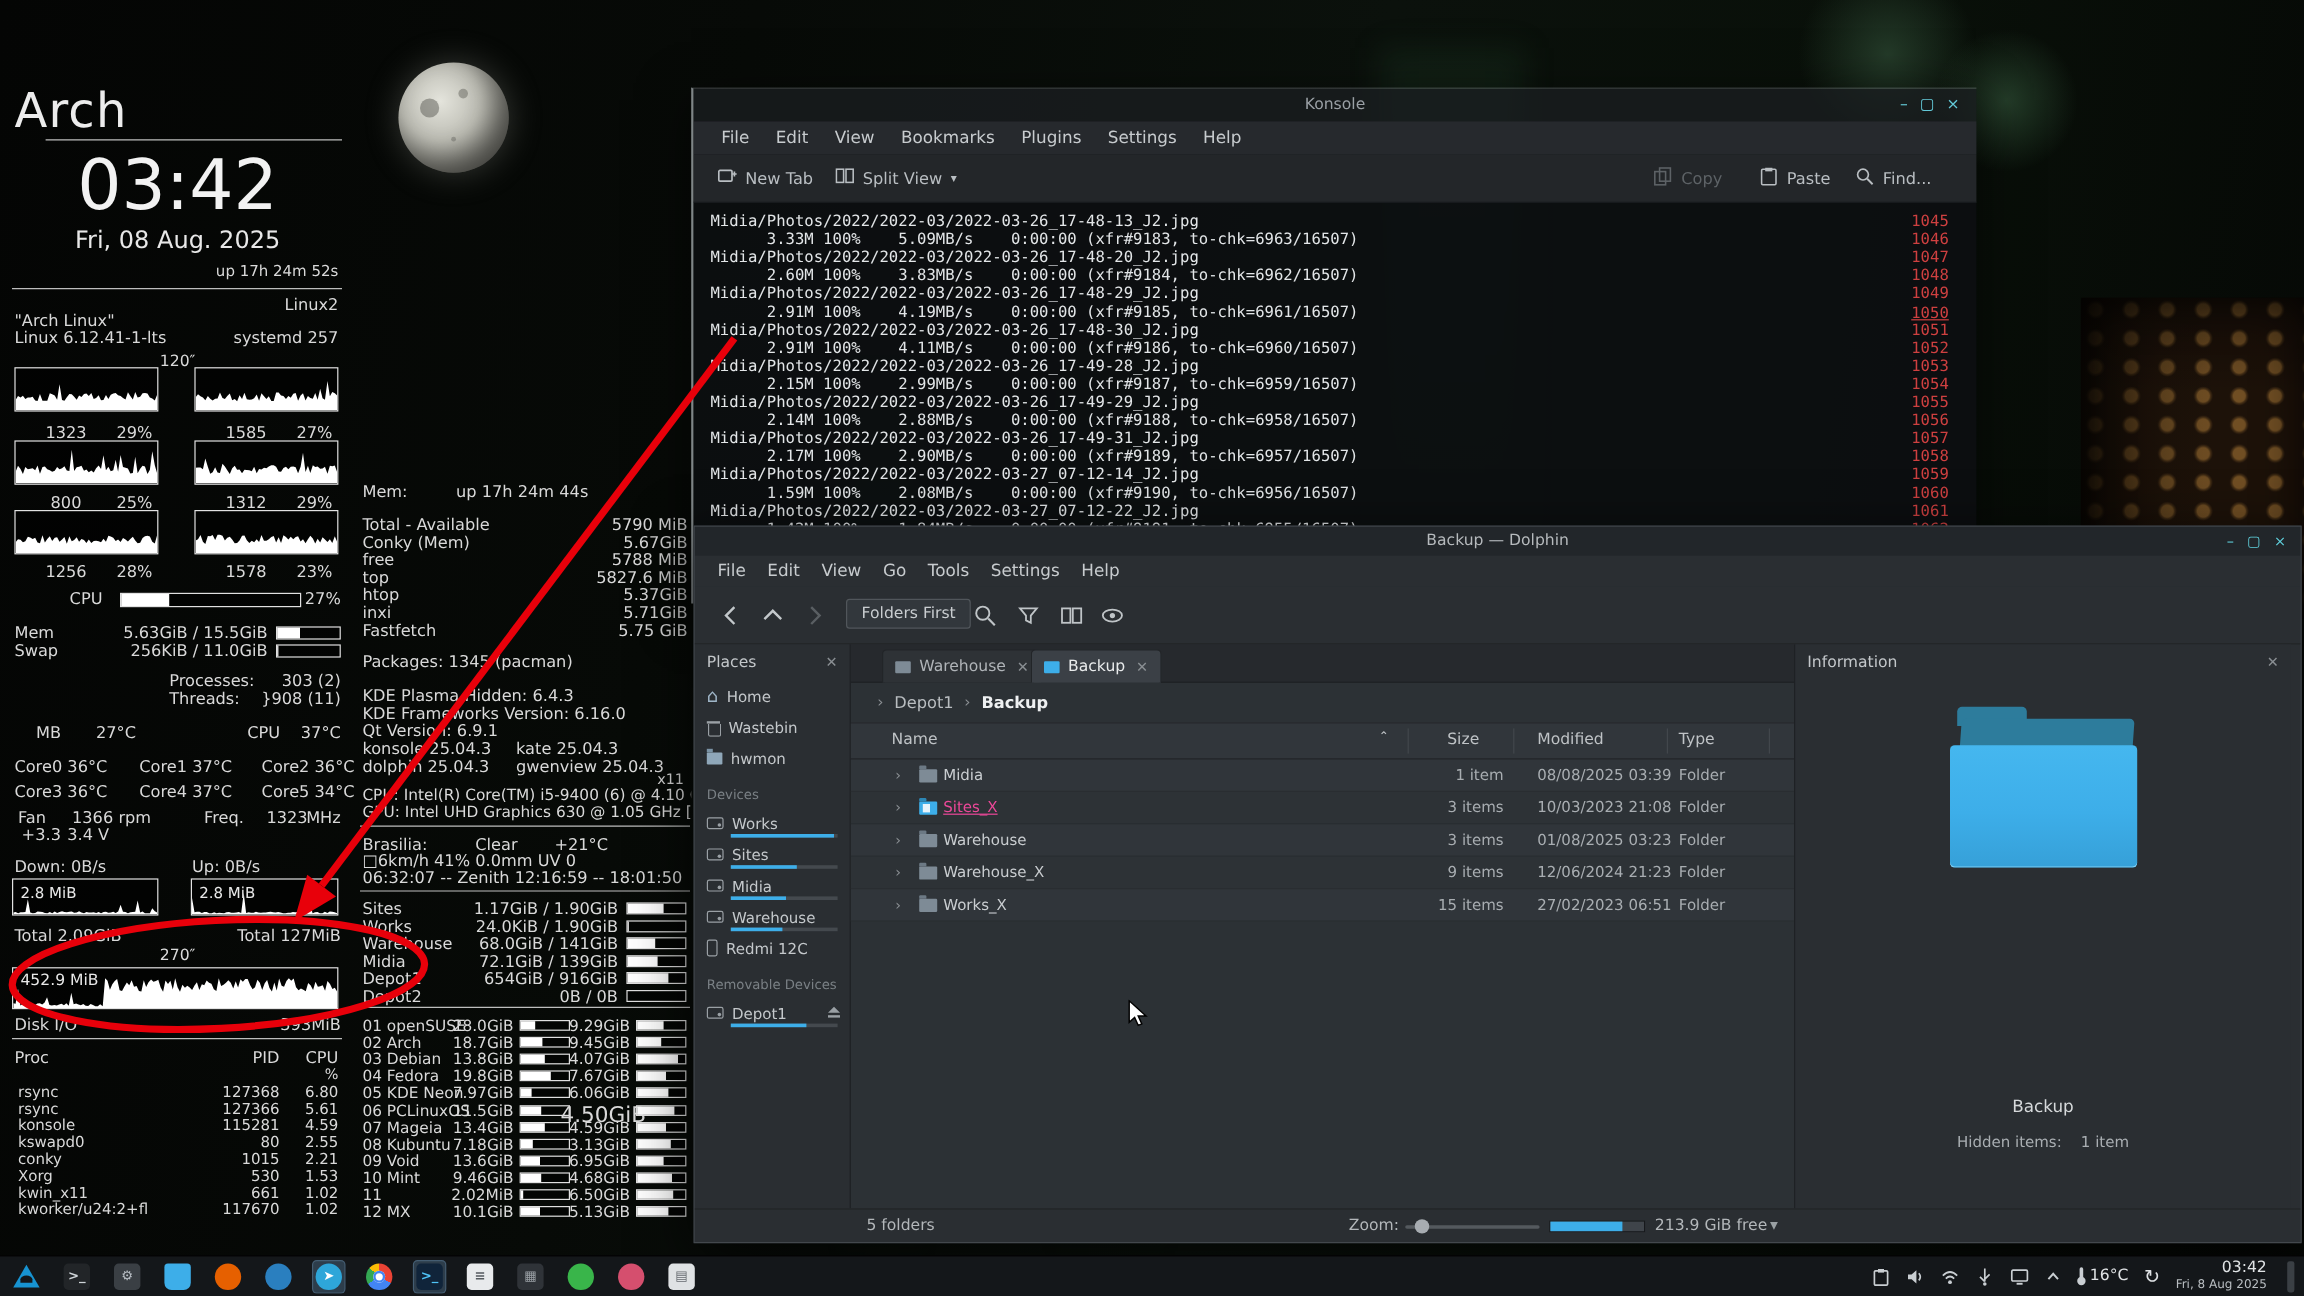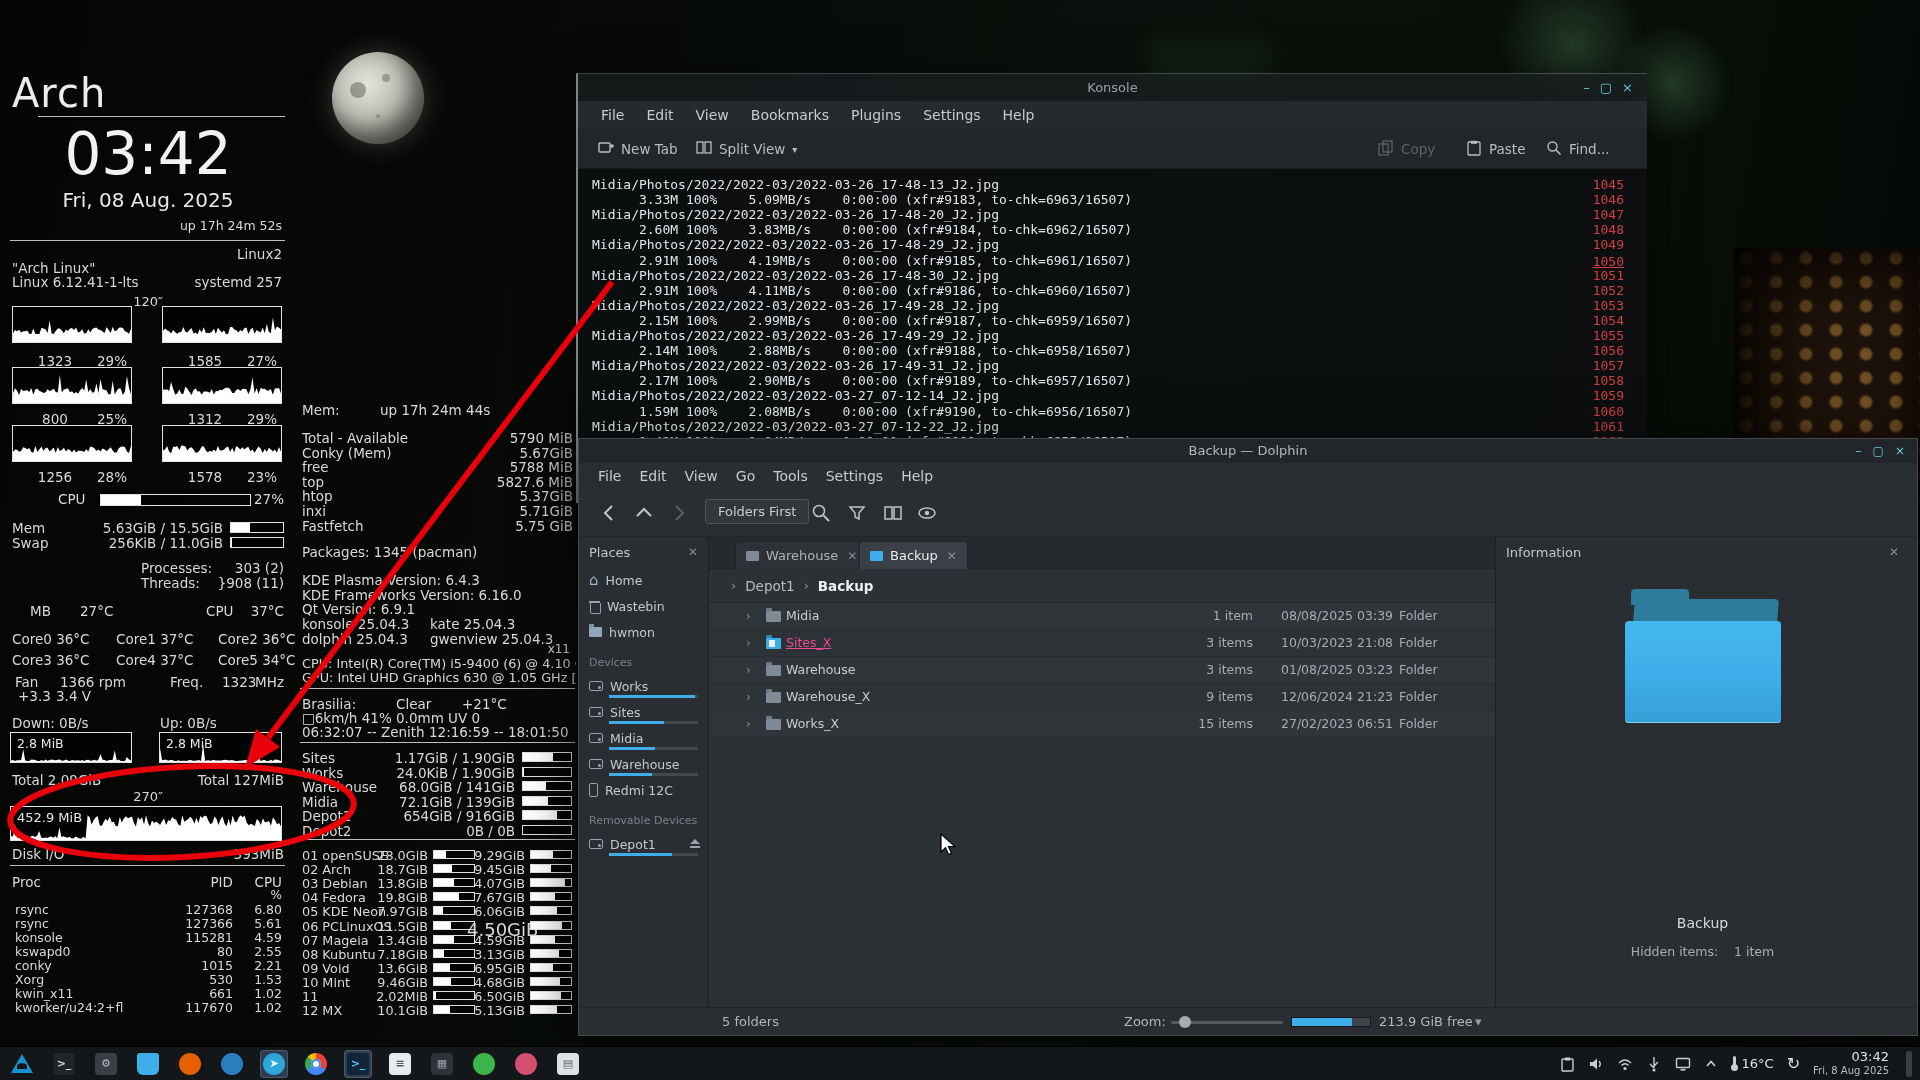--- a/index.html
+++ b/index.html
@@ -378,21 +378,21 @@
         <div class="abs right" style="left: 120px; top: 77.8px; width: 153px;">5827.6 MiB</div>
         <div class="abs mem-row" style="left: 2px; top: 92.4px;">htop</div>
         <div class="abs right" style="left: 120px; top: 92.4px; width: 153px;">5.37GiB</div>
         <div class="abs mem-row" style="left: 2px; top: 107px;">inxi</div>
         <div class="abs right" style="left: 120px; top: 107px; width: 153px;">5.71GiB</div>
         <div class="abs mem-row" style="left: 2px; top: 121.6px;">Fastfetch</div>
         <div class="abs right" style="left: 120px; top: 121.6px; width: 153px;">5.75 GiB</div>
       </div>
     <div class="abs" style="left:2px; top:148px;">Packages: 1345 (pacman)</div>
     <div id="kde-lines">
-        <div class="abs" style="left: 2px; top: 176px;">KDE Plasma Version: 6.4.3</div>
+        <div class="abs" style="left: 2px; top: 176px;">KDE Plasma Hidden: 6.4.3</div>
         <div class="abs" style="left: 2px; top: 190.5px;">KDE Frameworks Version: 6.16.0</div>
         <div class="abs" style="left: 2px; top: 205px;">Qt Version: 6.9.1</div>
       </div>
     <div id="app-lines">
         <div class="abs" style="left: 2px; top: 220px;">konsole 25.04.3</div>
         <div class="abs" style="left: 130px; top: 220px;">kate 25.04.3</div>
         <div class="abs" style="left: 2px; top: 234.5px;">dolphin 25.04.3</div>
         <div class="abs" style="left: 130px; top: 234.5px;">gwenview 25.04.3</div>
       </div>
     <div class="abs" style="right:6px; top:246px; font-size:12px;">x11</div>
@@ -770,20 +770,31 @@
                 <span class="x">✕</span>
               </div>
             </div>
           </div>
         <div class="breadcrumb">
           <span class="chev">›</span>
           <span class="crumb">Depot1</span>
           <span class="chev">›</span>
           <span class="crumb current">Backup</span>
         </div>
+        <div class="listhead">
+          <span style="position:absolute; left:34px; top:6px;">Name</span>
+          <span style="position:absolute; left:440px; top:6px; font-size:10px;">⌃</span>
+          <span style="position:absolute; left:497px; top:6px;">Size</span>
+          <span style="position:absolute; left:572px; top:6px;">Modified</span>
+          <span style="position:absolute; left:690px; top:6px;">Type</span>
+          <span class="sep" style="left:464px;"></span>
+            <span class="sep" style="left:552px;"></span>
+          <span class="sep" style="left:680px;"></span>
+            <span class="sep" style="left:765px;"></span>
+        </div>
         <div id="file-rows">
             <div class="frow">
               <span class="chev">›</span>
               <span class="ficon"></span>
               <span class="fname">Midia</span>
               <span class="fsize meta">1 item</span>
               <span class="fmod meta">08/08/2025 03:39</span>
               <span class="ftype meta">Folder</span>
             </div>
             <div class="frow alt">

